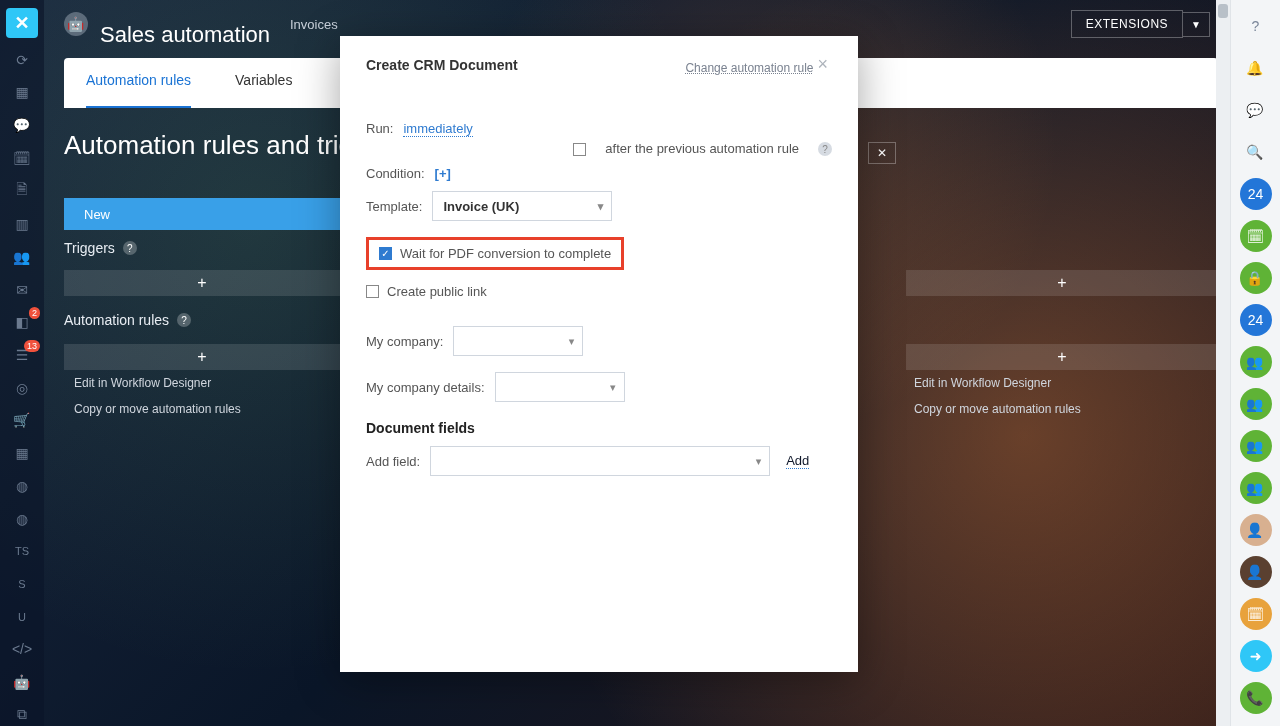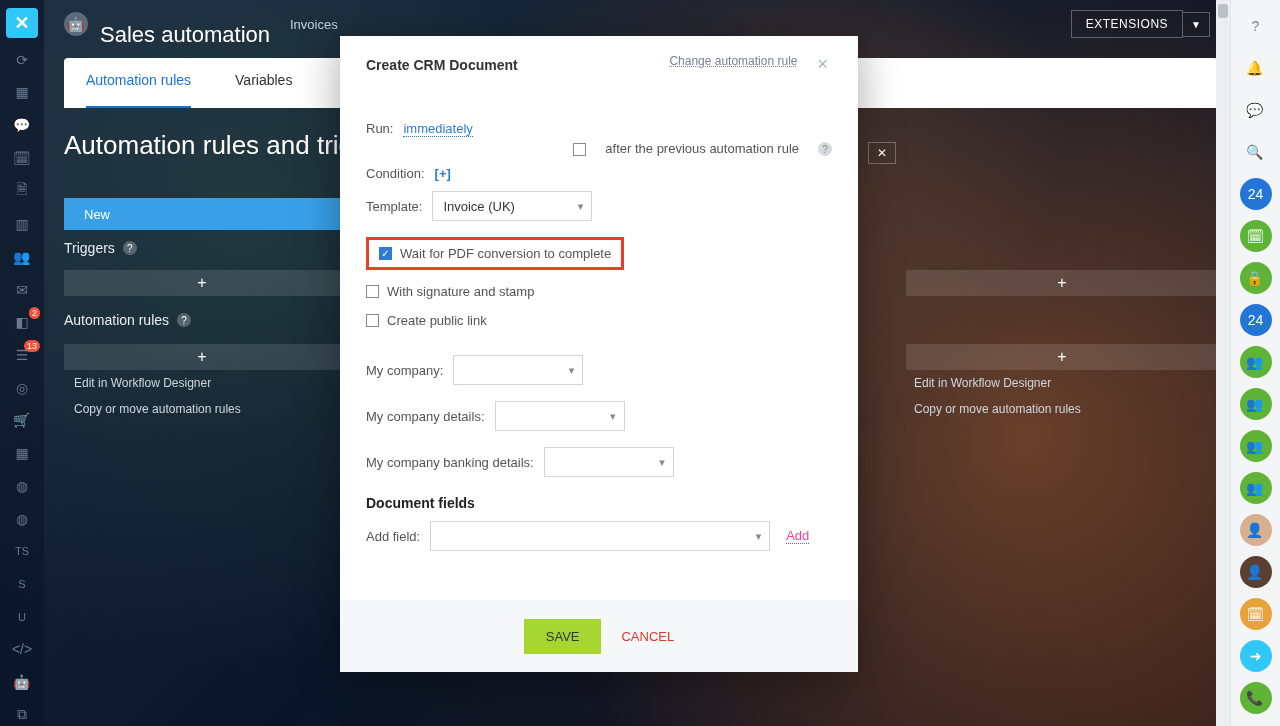--- a/index.html
+++ b/index.html
@@ -86,27 +86,27 @@
 .modal-link { font-size:12px; color:#7a8290; text-decoration:underline dotted;}
 .modal-close { color:#aeb4bc; font-size:18px; padding:0 4px;}
 .modal-body { padding: 6px 26px 10px; font-size:13px; color:#555;}
 .row { display:flex; align-items:center; margin:10px 0;}
 .row-label { color:#555; margin-right:10px;}
 .run-link { color:#2f7bd0; border-bottom:1px dotted #2f7bd0;}
 .cond-add { color:#2f7bd0; font-weight:600;}
 .after-prev { margin-left:auto; display:flex; align-items:flex-end; gap:19px; color:#555;margin-top:40px;}
 .select { border:1px solid #d0d6de; background:#fff; height:30px; padding:0 26px 0 10px; font-size:13px; color:#333; position:relative; display:inline-flex; align-items:center;}
 .select::after { content:'▾'; position:absolute; right:8px; color:#888; font-size:11px;}
-.select-wide { width:160px;}
+.select-wide { width:180px;font-weight:bold;}
 .chk-row { display:flex; align-items:center; gap:8px; margin:14px 0 8px;}
 .chk { width:13px; height:13px; border:1px solid #888; display:inline-flex;align-items:center;justify-content:center;font-size:10px;color:#2f7bd0;}
 .chk.checked { background:#2f7bd0; border-color:#2f7bd0; color:#fff;}
 .highlight-box { border:3px solid #e8402a; padding:6px 10px; display:inline-flex; align-items:center; gap:8px; margin-top:6px;}
 .section-h { font-weight:700; color:#222; margin-top:18px; margin-bottom:8px; font-size:14px;}
-.add-link { color:#ec4899; border-bottom:1px dotted #2f7bd0; margin-left:16px; font-size:13px;}
+.add-link { color:#0f172a; border-bottom:1px dotted #2f7bd0; margin-left:16px; font-size:13px;}
 .modal-footer { position:absolute; left:0; right:0; bottom:0; height:72px; background:#f5f7f9; display:flex; align-items:center; justify-content:center; gap:20px;}
 .save-btn { background:#a6d632; color:#333; padding:10px 22px; font-size:13px; border:none;}
 .cancel-btn { color:#d93a2b; font-size:13px; background:none; border:none;}
 </style>
 </head>
 <body>
 
 <div class="bg-layer"></div>
 <svg class="bg-lines">
   <g stroke="rgba(220,140,80,0.4)" stroke-width="1">
@@ -216,21 +216,21 @@
   <div class="rr-icon rr-avatar">👤</div>
   <div class="rr-icon rr-avatar" style="background:#5a4030">👤</div>
   <div class="rr-icon rr-orange">🗓</div>
   <div class="rr-icon rr-teal">➜</div>
   <div class="rr-icon rr-green">📞</div>
 </div>
 
 <div class="modal">
   <div class="modal-header">
     <div class="modal-title">Create CRM Document</div>
-    <div style="display:flex;align-items:flex-start;gap:16px">
+    <div style="display:flex;align-items:flex-end;">
       <span class="modal-link">Change automation rule</span>
       <span class="modal-close">×</span>
     </div>
   </div>
   <div class="modal-body">
 
     <div class="row">
       <span class="row-label">Run:</span>
       <span class="run-link">immediately</span>
       <span class="after-prev">
@@ -250,51 +250,39 @@
       <span class="select select-wide">
           <span>Invoice (UK)</span>
         </span>
     </div>
 
     <div class="highlight-box">
       <span class="chk checked">✓</span>
       <span>Wait for PDF conversion to complete</span>
     </div>
 
-    <div class="chk-row">
-      <span class="chk"></span>
-      <span>With signature and stamp</span>
-    </div>
 
     <div class="chk-row">
       <span class="chk"></span>
       <span>Create public link</span>
     </div>
 
     <div class="row" style="margin-top:27px">
       <span class="row-label">My company:</span>
       <span class="select" style="width:130px"></span>
     </div>
 
     <div class="row" style="margin-top:16px">
       <span class="row-label">My company details:</span>
       <span class="select" style="width:130px"></span>
     </div>
 
-    <div class="row" style="margin-top:16px">
-      <span class="row-label">My company banking details:</span>
-      <span class="select" style="width:130px"></span>
-    </div>
 
     <div class="section-h">Document fields</div>
 
     <div class="row">
       <span class="row-label">Add field:</span>
       <span class="select" style="width:340px"></span>
       <span class="add-link">Add</span>
     </div>
 
   </div>
-  <div class="modal-footer">
-    <button class="save-btn">SAVE</button>
-    <button class="cancel-btn">CANCEL</button>
-  </div>
 </div>
 
 </body></html>

